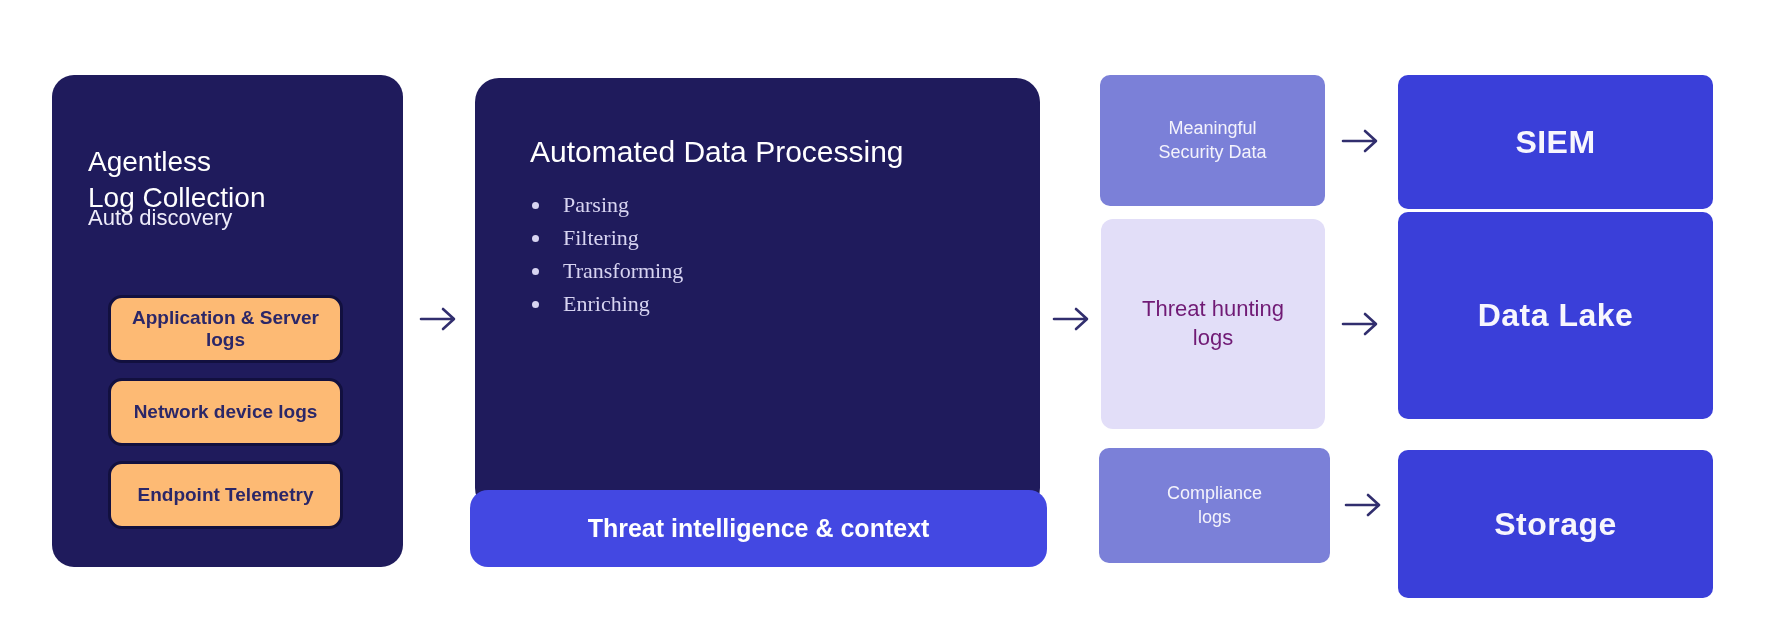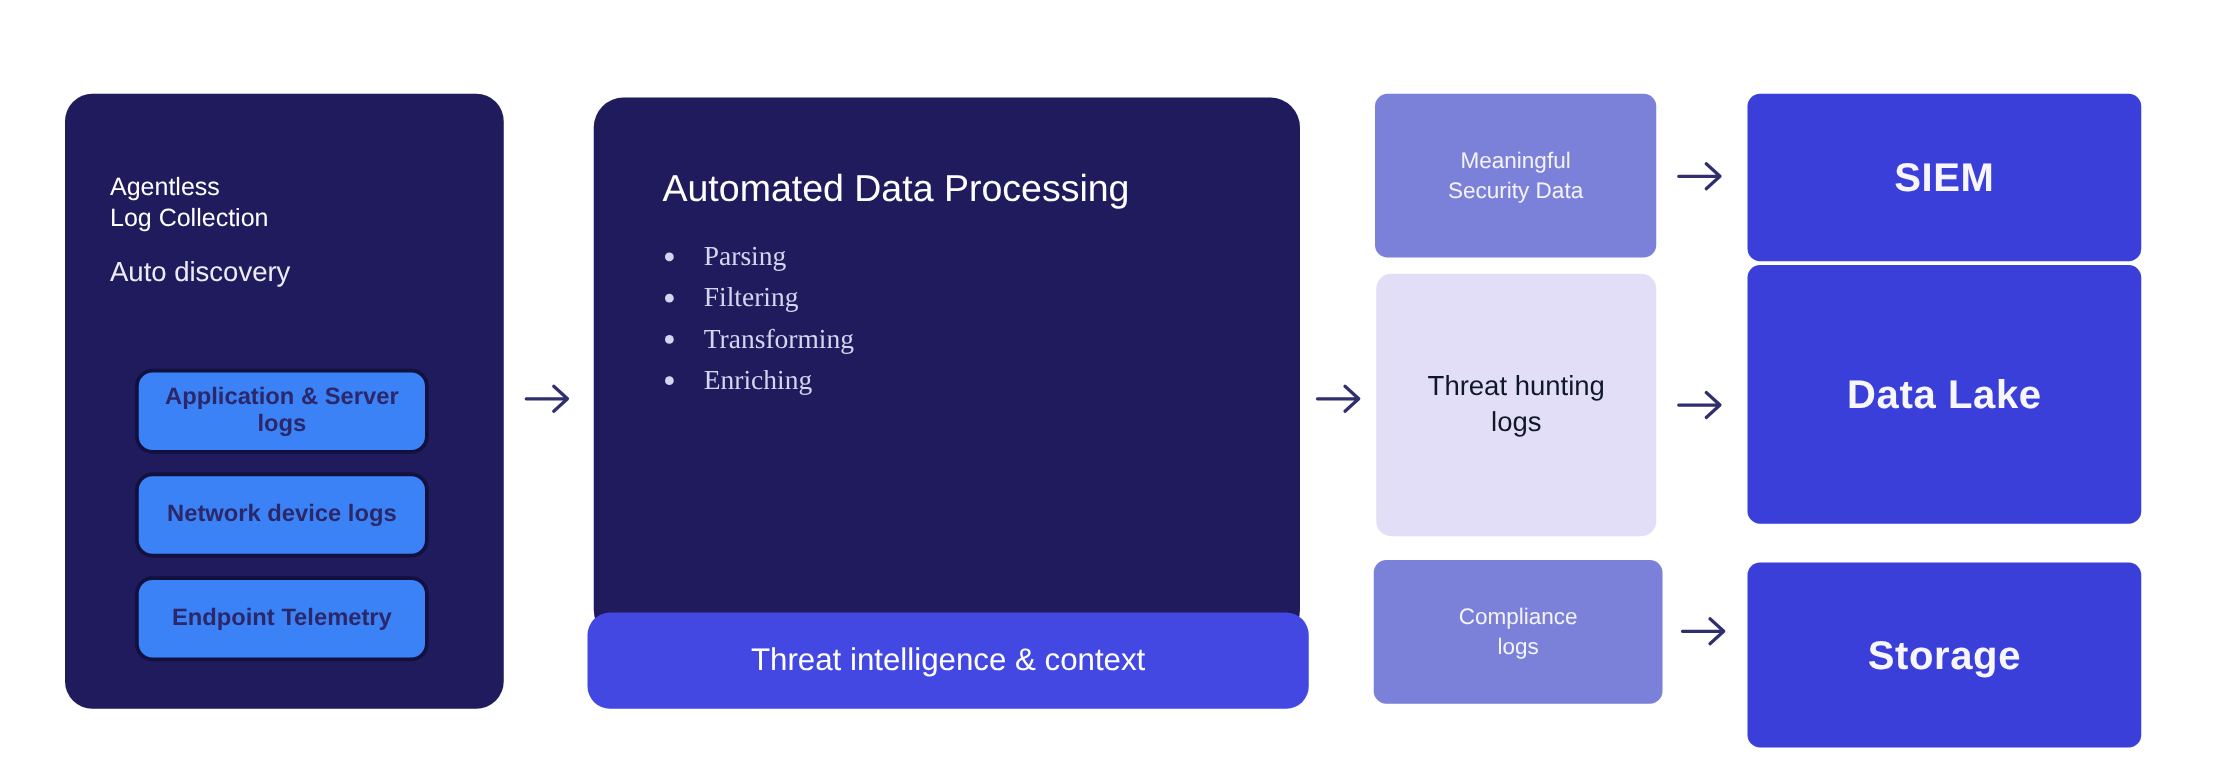--- a/index.html
+++ b/index.html
@@ -19,21 +19,21 @@
     position: absolute;
     left: 52px; top: 75px;
     width: 351px; height: 492px;
     background: #1f1b5c;
     border-radius: 22px;
   }
   .left-panel .panel-title {
     position: absolute;
     left: 36px; top: 46px;
     color: #ffffff;
-    font-size: 20px;
+    font-size: 28px;
     line-height: 1.26;
     font-weight: 500;
     white-space: pre-line;
   }
   .left-panel .panel-subtitle {
     position: absolute;
     left: 36px; top: 130px;
     color: #eeecfa;
     font-size: 22px;
     font-weight: 400;
@@ -42,21 +42,21 @@
     position: absolute;
     left: 56px; top: 220px;
     width: 235px;
     display: flex;
     flex-direction: column;
     gap: 15px;
   }
   .source-box {
     width: 235px;
     min-height: 68px;
-    background: #3b82f6;
+    background: #fdba74;
     border: 3px solid #12103f;
     border-radius: 14px;
     display: flex;
     align-items: center;
     justify-content: center;
     text-align: center;
     color: #2b2768;
     font-size: 19px;
     font-weight: 600;
     line-height: 1.18;
@@ -128,21 +128,21 @@
     width: 577px; height: 77px;
     background: #4348e2;
     border-radius: 18px;
     display: flex;
     align-items: center;
     justify-content: center;
   }
   .ti-bar .ti-label {
     color: #ffffff;
     font-size: 25px;
-    font-weight: 400;
+    font-weight: 700;
   }
 
   
   .out-box {
     position: absolute;
     display: flex;
     align-items: center;
     justify-content: center;
     text-align: center;
     white-space: pre-line;
@@ -151,21 +151,21 @@
   .out-purple {
     background: #7b80d8;
     border-radius: 10px;
     color: #f4f3fc;
     font-size: 18px;
     font-weight: 400;
   }
   .out-lavender {
     background: #e2def8;
     border-radius: 12px;
-    color: #0f172a;
+    color: #701a75;
     font-size: 22px;
     font-weight: 500;
   }
   .out-0 { left: 1100px; top: 75px;  width: 225px; height: 131px; }
   .out-1 { left: 1101px; top: 219px; width: 224px; height: 210px; }
   .out-2 { left: 1099px; top: 448px; width: 231px; height: 115px; }
 
   
   .dest-box {
     position: absolute;

